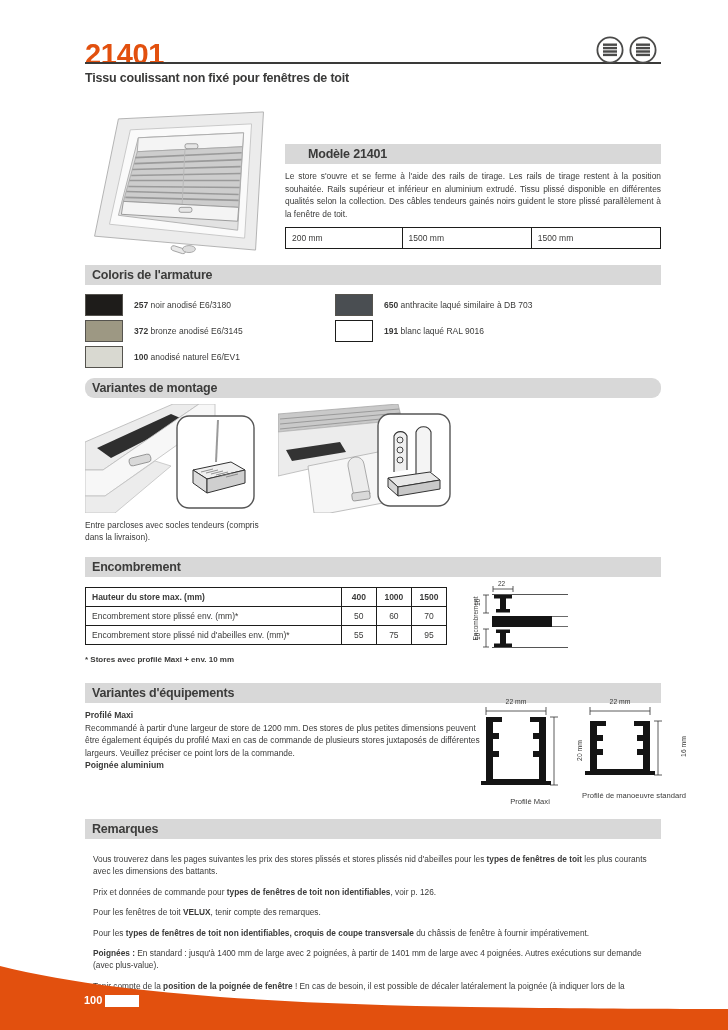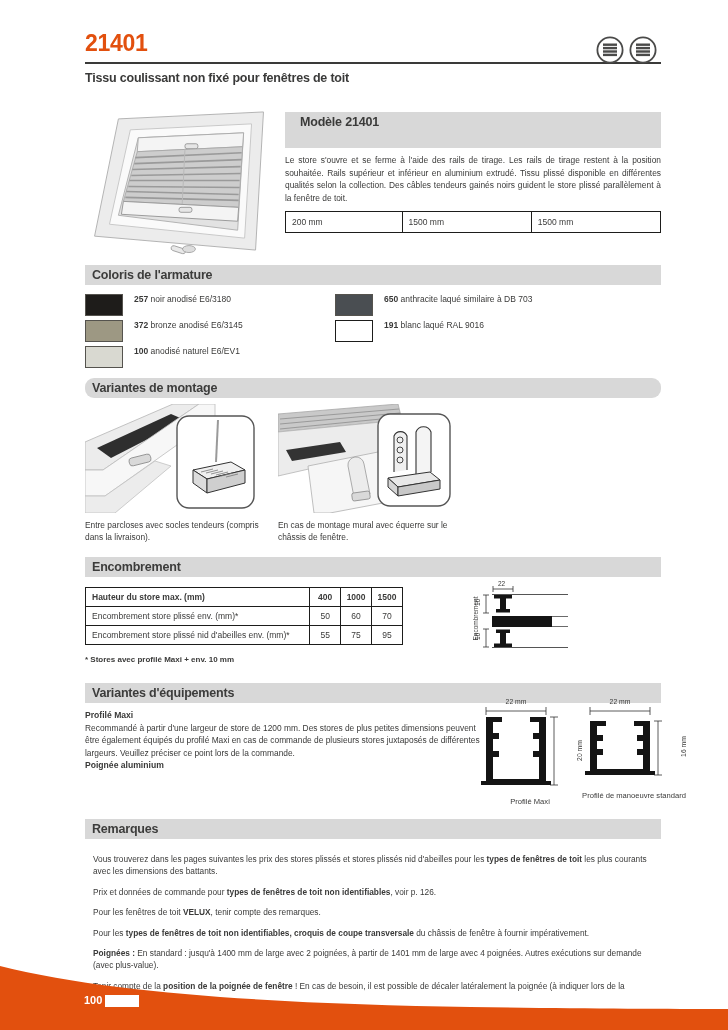--- a/index.html
+++ b/index.html
@@ -1,38 +1,38 @@
 <!DOCTYPE html>
 <html><head>
 <meta charset="utf-8">
 <style>
   * { margin:0; padding:0; box-sizing:border-box; }
   body { background:#888; font-family:"Liberation Sans", sans-serif; }
   .page { position:relative; width:728px; height:1030px; background:#fff; margin:0 auto; overflow:hidden; color:#3a3a39; }
   .abs { position:absolute; }
 
   
-  .title { left:85px; top:30px; font-size:23px; font-weight:bold; color:#e2500e; letter-spacing:-0.3px; }
+  .title { left:85px; top:38px; font-size:29px; font-weight:bold; color:#e2500e; letter-spacing:-0.3px; }
   .title-rule { left:85px; top:62px; width:576px; height:2px; background:#3a3a39; }
   .subtitle { left:85px; top:71px; font-size:12.5px; font-weight:bold; letter-spacing:-0.2px; }
   .hdr-icon { width:28px; height:28px; }
 
   
   .secbar { left:85px; width:576px; height:20px; background:#d8d8d8; font-size:12.5px; font-weight:bold; color:#3c3c3b; line-height:20px; padding-left:7px; letter-spacing:-0.2px; }
 
   
   .model { left:285px; top:112px; width:376px; }
-  .model-hdr { height:36px; background:#d8d8d8; font-size:12.5px; font-weight:bold; line-height:20px; padding-left:15px; letter-spacing:-0.2px; }
+  .model-hdr { height:20px; background:#d8d8d8; font-size:12.5px; font-weight:bold; line-height:20px; padding-left:23px; letter-spacing:-0.2px;margin-top:32px; }
   .model-desc { margin-top:6px; font-size:8.4px; line-height:12.6px; text-align:justify; }
   table.dtable { border-collapse:collapse; margin-top:7px; width:100%; }
   table.dtable td, table.dtable th { border:1px solid #1d1d1b; font-size:8.5px; padding:5px 6px; text-align:left; }
   table.dtable th { font-weight:bold; }
 
   
-  .swrow { height:22px; display:flex; }
+  .swrow { height:22px; display:flex; align-items:center; }
   .swatch { width:38px; height:22px; border:1px solid #55534e; flex:0 0 auto; }
   .swlabel { margin-left:11px; font-size:8.5px; white-space:nowrap; }
   .swlabel b { font-weight:bold; }
 
   
   .mfig { background:#fff; }
   .mcap { font-size:8.4px; line-height:12.4px; }
 
   
   .enc-table { border-collapse:collapse; }
@@ -198,24 +198,23 @@
       <circle cx="122" cy="36" r="3" fill="none" stroke="#333" stroke-width="0.9"></circle>
       <circle cx="122" cy="46" r="3" fill="none" stroke="#333" stroke-width="0.9"></circle>
       <circle cx="122" cy="56" r="3" fill="none" stroke="#333" stroke-width="0.9"></circle>
       <path d="M138,70 V28 a8,8 0 0 1 15,0 V68" fill="#f4f4f4" stroke="#333" stroke-width="1.1"></path>
       <polygon points="110,74 152,68 162,76 120,83" fill="#e8e8e8" stroke="#333" stroke-width="1"></polygon>
       <polygon points="110,74 120,83 120,92 110,83" fill="#d5d5d5" stroke="#333" stroke-width="1"></polygon>
       <polygon points="120,83 162,76 162,85 120,92" fill="#c8c8c8" stroke="#333" stroke-width="1"></polygon>
     </svg>
   </div>
   <div class="abs mcap" style="left:85px; top:519px; width:180px;">Entre parcloses avec socles tendeurs (compris dans la livraison).</div>
-  <div class="abs mcap" style="left:278px; top:519px; width:190px;">En cas de montage mural avec équerre sur le châssis de fenêtre.</div>
 
   <div class="abs secbar" style="top:557px;">Encombrement</div>
-  <table class="abs enc-table" style="left:85px; top:587px; width:318px;">
+  <table class="abs enc-table" style="left:85px; top:587px; width:362px;">
     <tbody>
         <tr class="hdr">
       <td style="width:226px;">Hauteur du store max. (mm)</td>
       <td class="num">400</td>
       <td class="num">1000</td>
       <td class="num">1500</td>
     </tr>
     <tr>
       <td>Encombrement store plissé env. (mm)*</td>
       <td class="num">50</td>

